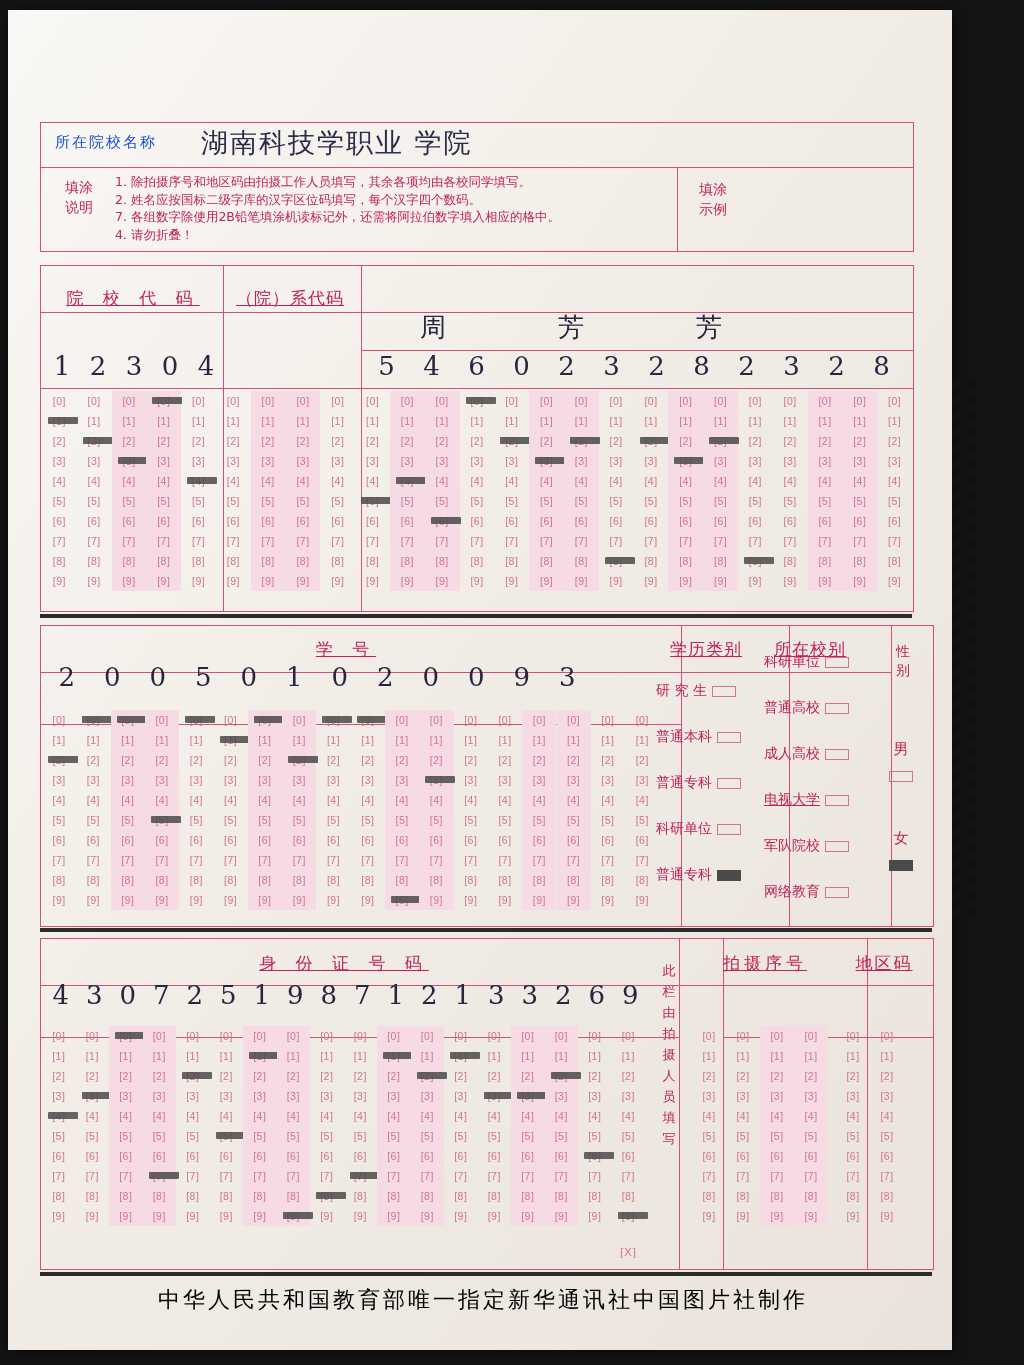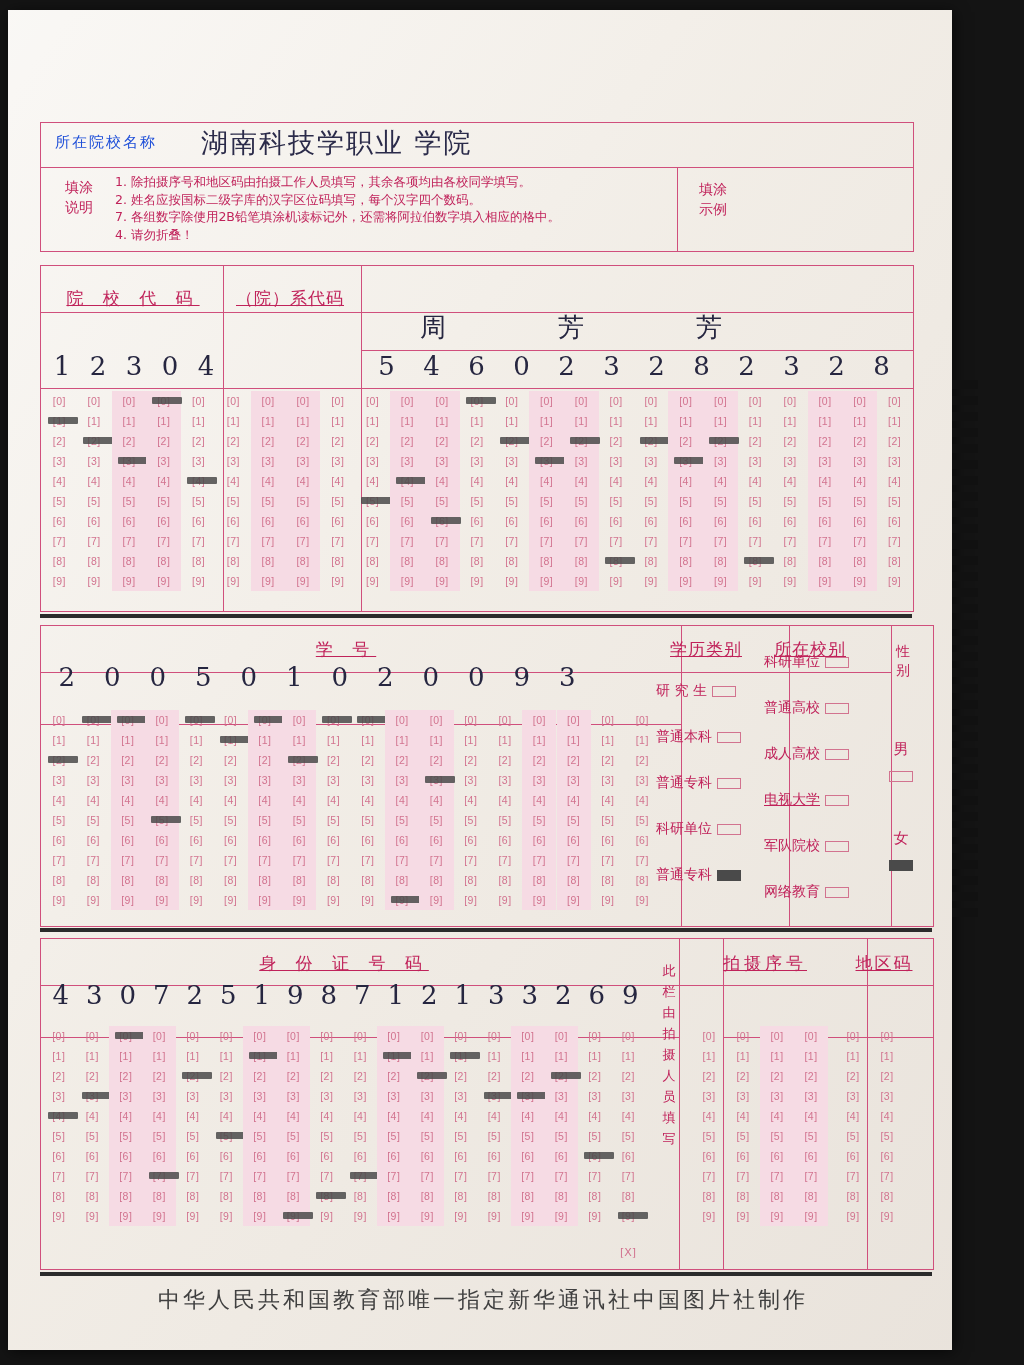--- a/index.html
+++ b/index.html
@@ -43,21 +43,21 @@
   
   .bubcol{position:absolute;top:0;width:46px;}
   .bubcol.alt{background:#f6dbe4;}
   .bubrow{height:20px;line-height:20px;text-align:center;font-size:10.5px;color:#d2738f;letter-spacing:.5px;white-space:nowrap;}
   .mk{position:relative;}
   .mk:after{content:"";position:absolute;left:6px;top:6px;width:30px;height:7px;background:#4a4a4a;opacity:.85;border-radius:1px;}
   .optline{position:absolute;font-size:14px;color:#c0225a;white-space:nowrap;}
   .optbox{display:inline-block;width:22px;height:9px;border:1.3px solid #d2738f;margin-left:5px;vertical-align:middle;}
   .optbox.filled{background:#4a4a4a;border-color:#4a4a4a;}
   .vtext{position:absolute;width:22px;font-size:14px;color:#c0225a;line-height:19px;text-align:center;}
-  .footer{position:absolute;left:60px;top:1275px;width:830px;text-align:center;font-size:22px;color:#404040;letter-spacing:3px;
+  .footer{position:absolute;left:60px;top:1275px;width:830px;text-align:center;font-size:22px;color:#000000;letter-spacing:3px;
         font-family:"DejaVu Serif","Liberation Serif",serif;}
   
   .barcode{position:absolute;left:952px;top:380px;width:26px;height:540px;}
   .barcode i{display:block;background:#111;margin-bottom:7px;height:9px;}
   .thickline{position:absolute;height:4px;background:#2b2b2b;}
 </style>
 </head>
 <body>
 
 <div class="page">

